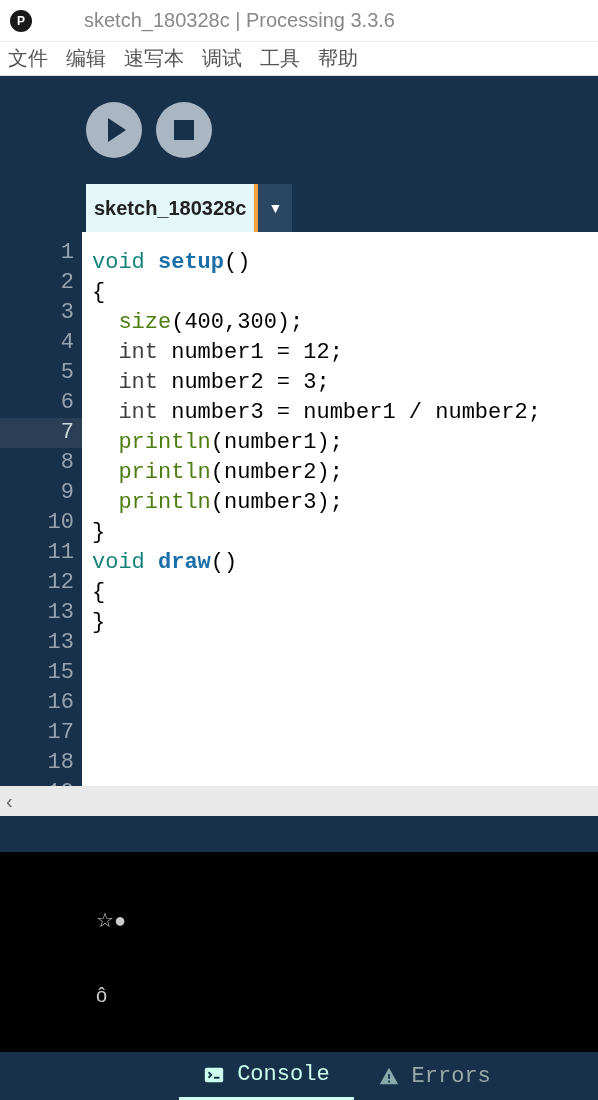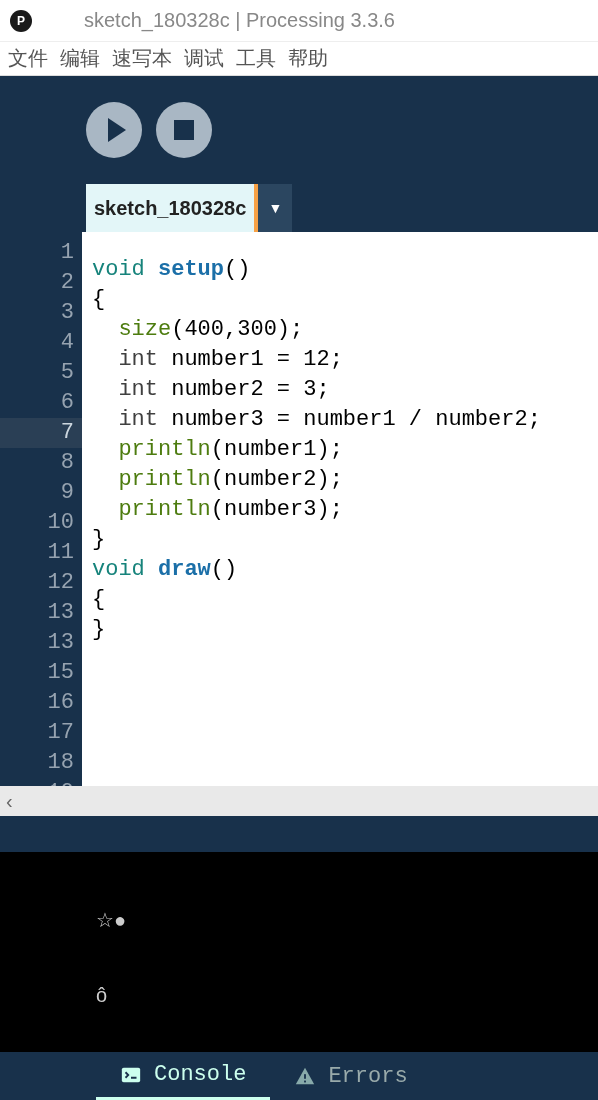--- a/index.html
+++ b/index.html
@@ -32,21 +32,21 @@
     color: #888;
     font-size: 20px;
     margin-left: 42px;
   }
   .menubar {
     height: 34px;
     background: #fff;
     display: flex;
     align-items: center;
     padding: 0 8px;
-    gap: 12px;
+    gap: 18px;
     font-size: 20px;
     color: #555;
     border-bottom: 1px solid #ddd;
   }
   .menubar span { cursor: default; }
   .toolbar {
     height: 108px;
     background: #18314b;
     display: flex;
     align-items: center;
@@ -107,21 +107,21 @@
     width: 82px;
     background: #18314b;
     color: #96a3b0;
     text-align: right;
     padding: 6px 8px 6px 0;
     line-height: 30px;
   }
   .gutter div.hl { background:#2a3f55; color:#ccd6de; margin-right:-8px; padding-right:8px; }
   .code {
     flex:1;
-    padding: 23px 10px;
+    padding: 16px 10px;
     line-height:30px;
     white-space: pre;
     color:#000;
   }
   .code div.hl { background:#eaf8fa; margin-left:-10px; padding-left:10px; }
   .kw-type { color: #16837b; }
   .kw-func { color: #1b6fa8; font-weight: bold; }
   .kw-int { color: #404040; }
   .kw-call { color: #4d7c0f; }
   .scroll {
@@ -149,20 +149,21 @@
   .console-black .sym2 { position:absolute; top:132px; }
   .bottom-tabs {
     height: 48px;
     background:#18314b;
     display:flex;
     align-items:stretch;
     padding-left: 96px;
     color:#9aa;
     font-size: 22px;
     font-family: 'Courier New', monospace;
+    justify-content: center;
   }
   .bottom-tabs .btab {
     display:flex; align-items:center; gap:12px; padding: 0 24px;
     cursor:pointer;
   }
   .bottom-tabs .btab.active { color:#cfe; border-bottom:3px solid #cfe; }
   .btab svg { width:22px; height:22px; }
 </style>
 </head>
 <body>

